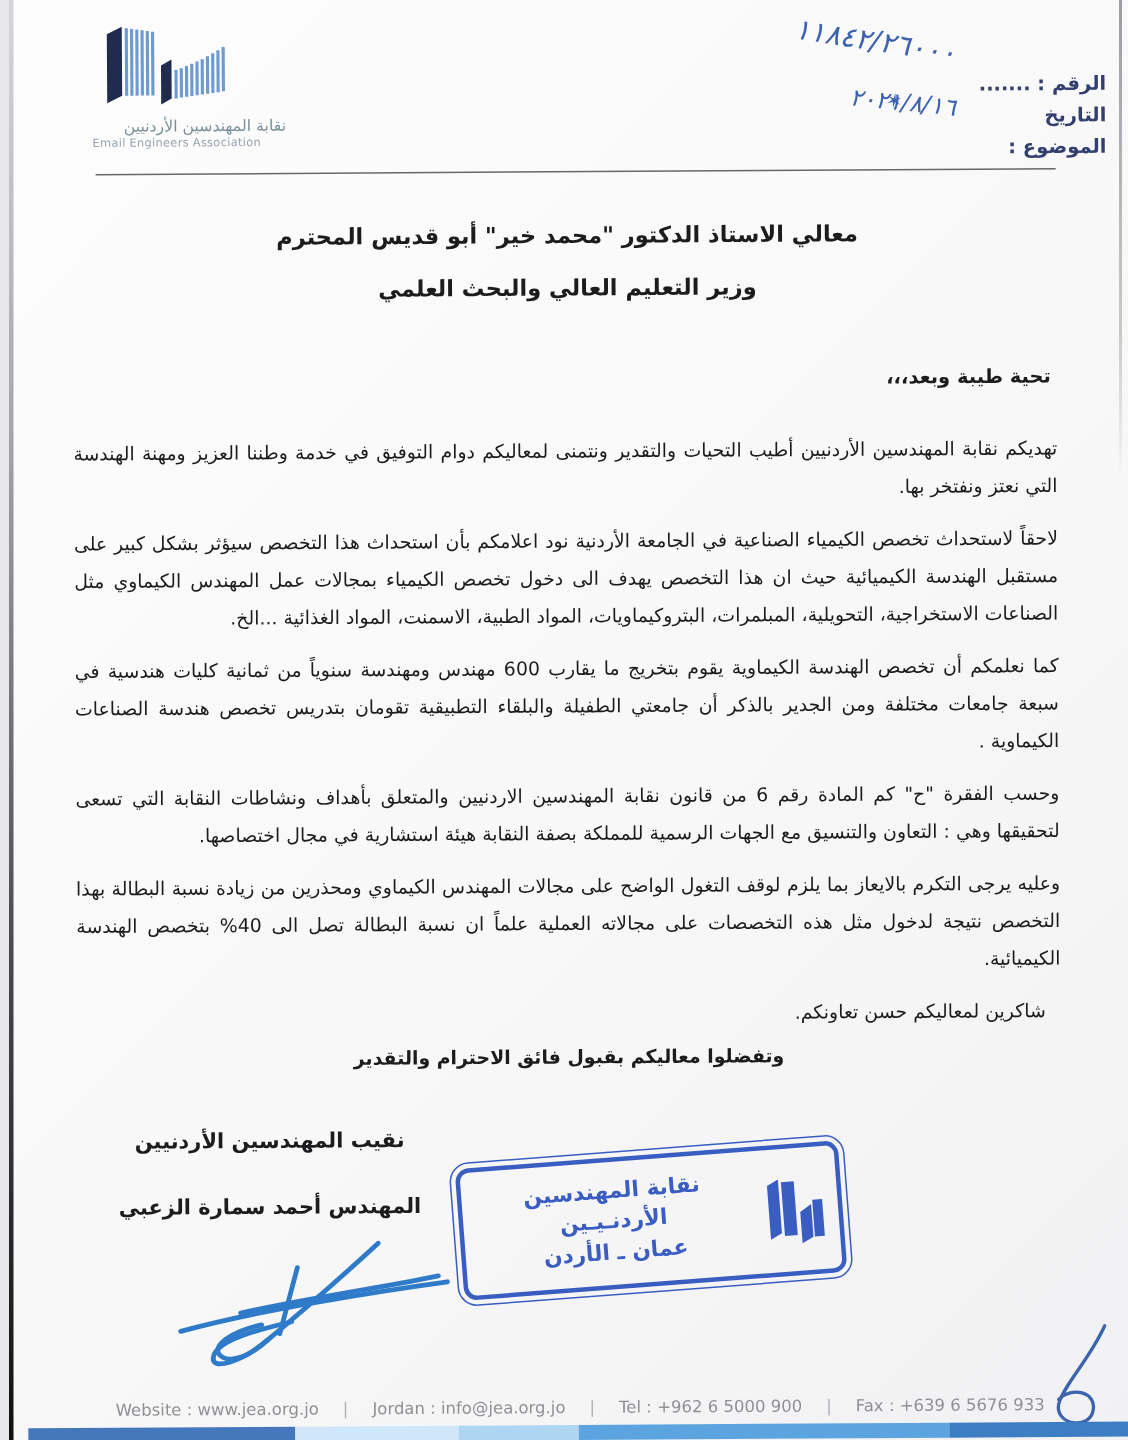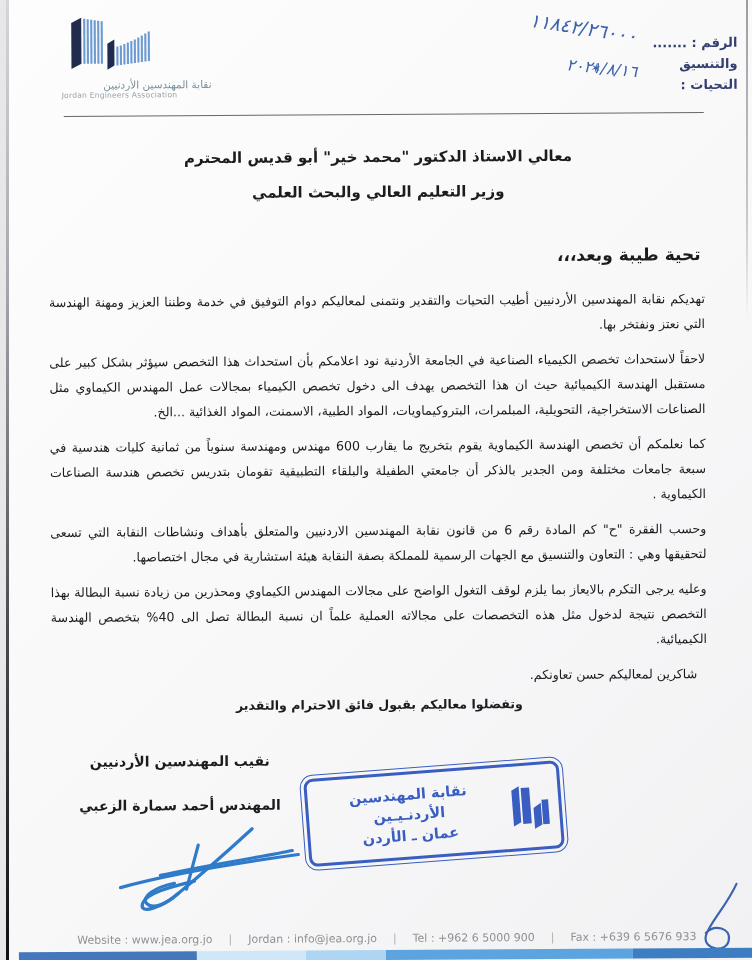--- a/index.html
+++ b/index.html
@@ -7,36 +7,36 @@
   .page{position:absolute;left:8px;top:0;right:0;bottom:0;
     background:linear-gradient(135deg,#fdfdfe 0%,#f8f8f9 55%,#f1f1f3 100%);}
   .left-edge{position:absolute;left:6px;top:0;bottom:0;width:3px;
     background:linear-gradient(to bottom,#d6d6da 0%,#a5a5ab 30%,#4b4b50 65%,#101012 100%);}
   .right-edge{position:absolute;left:738px;top:0;width:2px;height:320px;
     background:linear-gradient(to bottom,#9c9ca4,#c9c9cf 70%,transparent);}
   .tilt{position:absolute;inset:0;transform:rotate(-0.35deg);}
 
   
   .logo-block{position:absolute;left:56px;top:12px;width:150px;text-align:left;}
-  .org-ar{font-size:10.5px;color:#79909b;margin-top:1px;direction:rtl;text-align:right;}
+  .org-ar{font-size:10.5px;color:#79909b;margin-top:1px;direction:rtl;text-align:center;}
   .org-en{font-size:7.6px;color:#98a2ac;letter-spacing:.2px;}
-  .meta{position:absolute;right:12px;top:34px;direction:rtl;text-align:right;
+  .meta{position:absolute;right:12px;top:48px;direction:rtl;text-align:right;
     color:var(--navy-label,#333f6e);font-weight:bold;font-size:13px;line-height:21px;}
   .hand{position:absolute;color:var(--ink-blue,#3c63ad);font-style:italic;direction:ltr;
     font-weight:500;white-space:nowrap;}
   .hand-number{right:112px;top:18px;font-size:19px;letter-spacing:2px;transform:rotate(9deg);}
   .hand-date{right:112px;top:60px;font-size:16px;letter-spacing:3px;transform:rotate(6deg);}
   .ink-blot{right:148px;top:62px;font-size:13px;transform:rotate(10deg);font-style:normal;}
   .rule{position:absolute;left:58px;right:46px;top:114px;height:1px;background:#4d4d52;opacity:.85;}
 
   
   .recipient{position:absolute;left:80px;right:80px;top:140px;text-align:center;direction:rtl;
     font-weight:bold;font-size:15px;color:var(--text-black,#1c1c1e);line-height:35px;}
   .salutation{position:absolute;right:50px;top:246px;direction:rtl;font-weight:bold;
-    font-size:17px;color:var(--text-black,#1c1c1e);}
+    font-size:13px;color:var(--text-black,#1c1c1e);}
   .body-text{position:absolute;right:46px;left:42px;top:288px;direction:rtl;
     text-align:justify;font-size:12.6px;line-height:25px;color:var(--text-black,#1c1c1e);}
   .body-text p{margin:0 0 10px 0;}
   .thanks{margin:0 0 4px 0 !important;padding-right:10px;text-align:right;}
   .closing{margin:0 !important;text-align:center;font-weight:bold;}
 
   
   .signer-title{position:absolute;left:58px;top:752px;width:224px;text-align:center;direction:rtl;
     font-weight:bold;font-size:14px;color:var(--text-black,#1c1c1e);}
   .signer-name{position:absolute;left:46px;top:796px;width:248px;text-align:center;direction:rtl;
@@ -90,27 +90,27 @@
           <line x1="66.5" y1="29" x2="66.5" y2="50.5"></line>
           <line x1="70" y1="27.5" x2="70" y2="50"></line>
           <line x1="73.5" y1="26" x2="73.5" y2="49.5"></line>
           <line x1="77" y1="24" x2="77" y2="49"></line>
           <line x1="80.5" y1="22" x2="80.5" y2="48.5"></line>
           <line x1="84" y1="20" x2="84" y2="48"></line>
           <line x1="87.5" y1="18" x2="87.5" y2="47.5"></line>
         </g>
       </svg>
       <div class="org-ar">نقابة المهندسين الأردنيين</div>
-      <div class="org-en">Jordan Engineers Association</div>
+      <div class="org-en">Email Engineers Association</div>
     </div>
 
     <div class="meta">
       <div>الرقم : .......</div>
-      <div>والتنسيق</div>
-      <div>التحيات :</div>
+      <div>التاريخ</div>
+      <div>الموضوع :</div>
     </div>
     <div class="hand hand-number">١١٨٤٢/٢٦٠٠٠</div>
     <div class="hand hand-date">٢٠٢١/٨/١٦</div>
     <div class="hand ink-blot">✶</div>
 
     <div class="rule"></div>
 
     <div class="recipient">
       <div>معالي الاستاذ الدكتور "محمد خير" أبو قديس المحترم</div>
       <div>وزير التعليم العالي والبحث العلمي</div>

